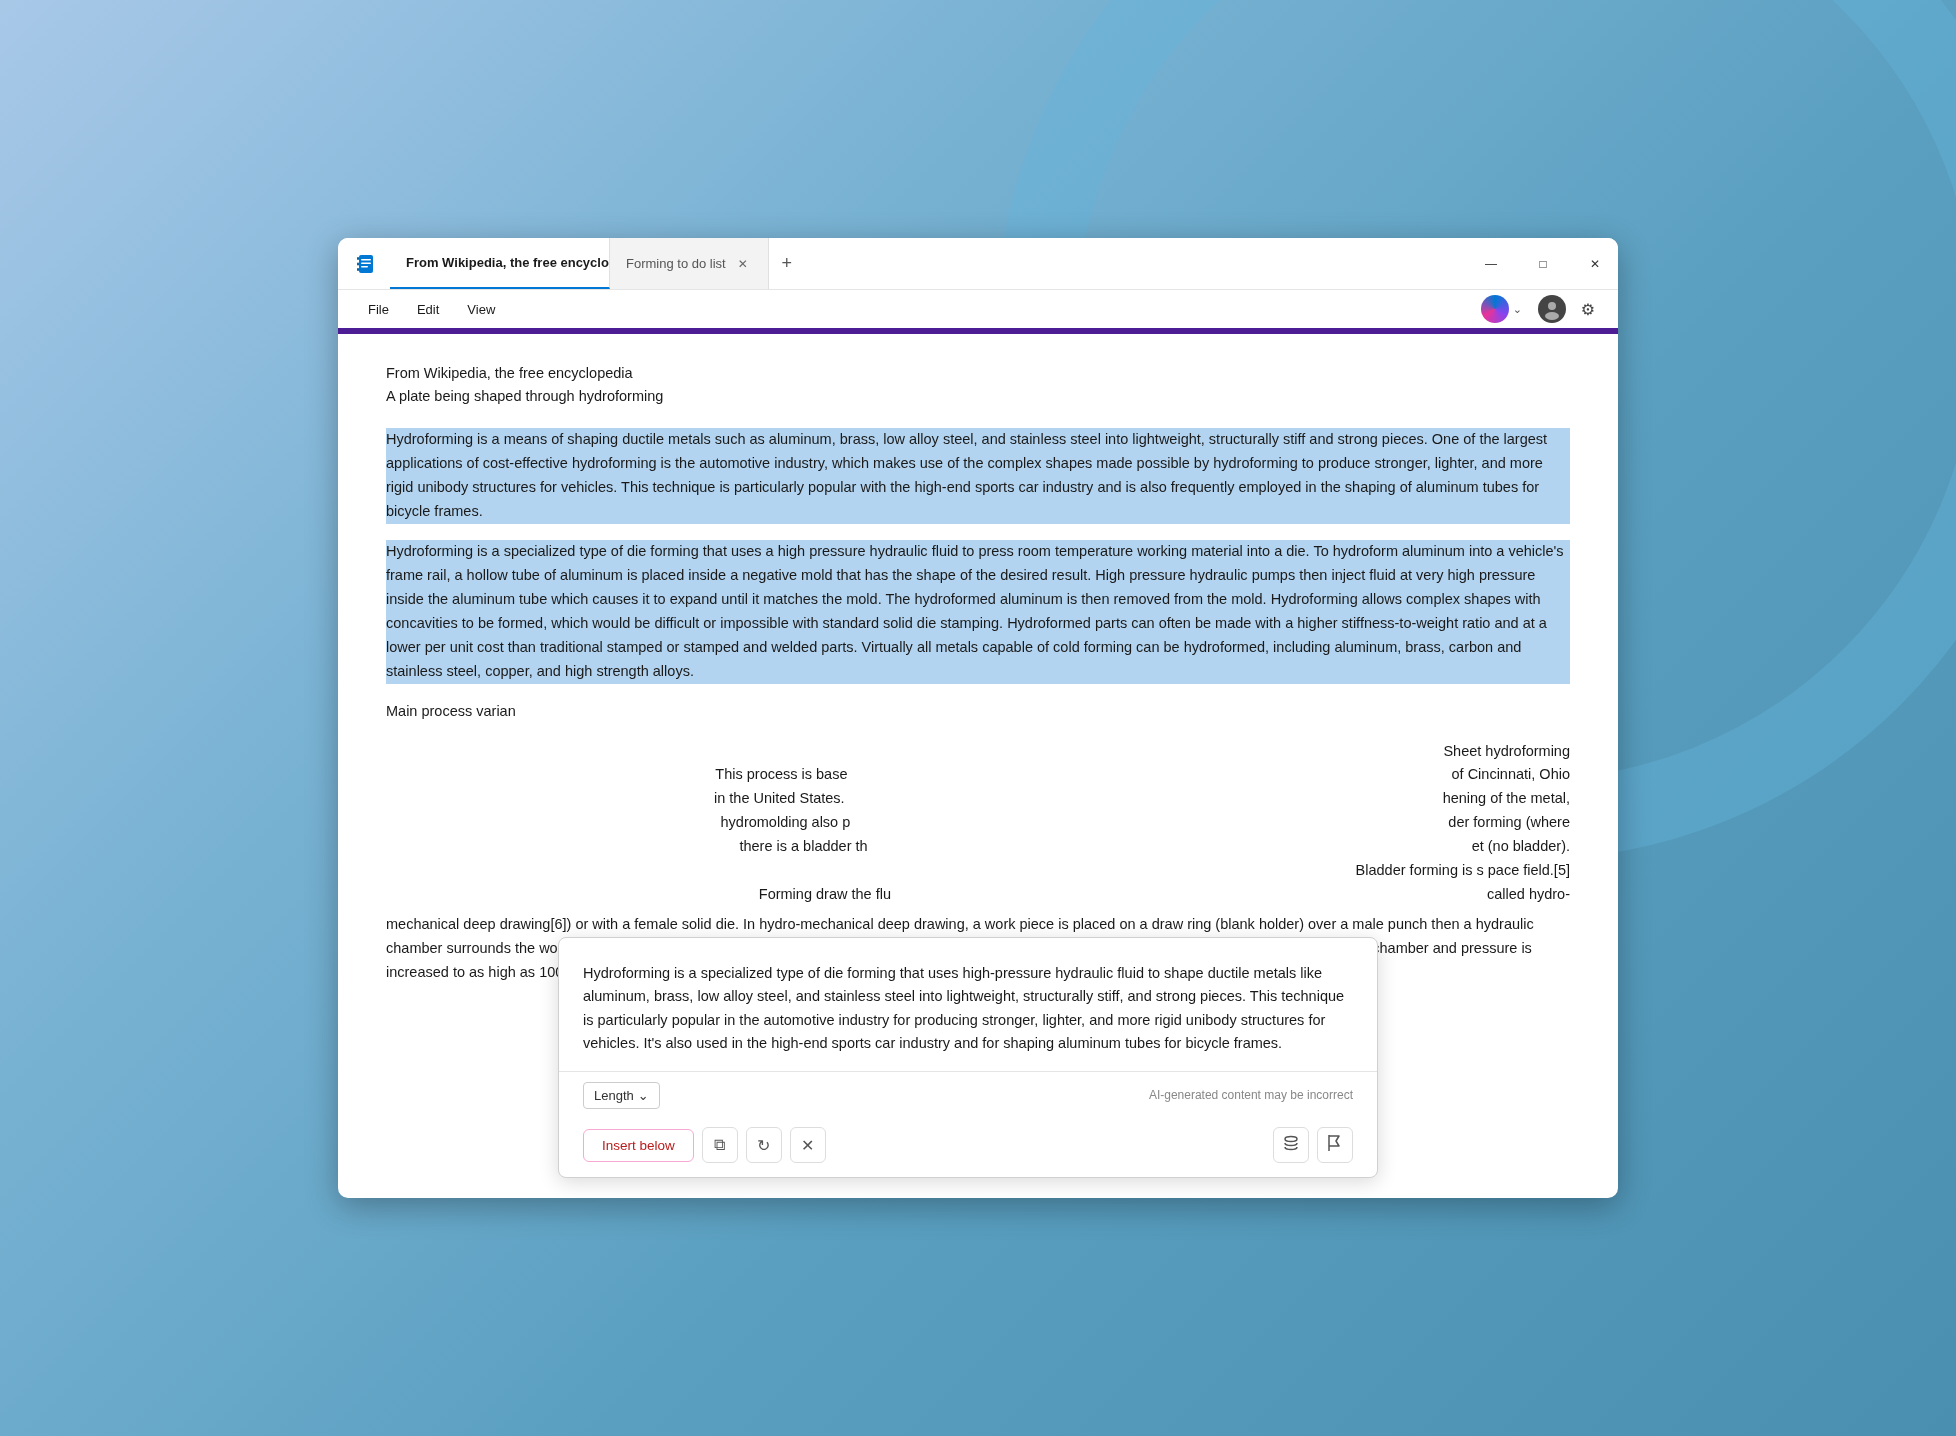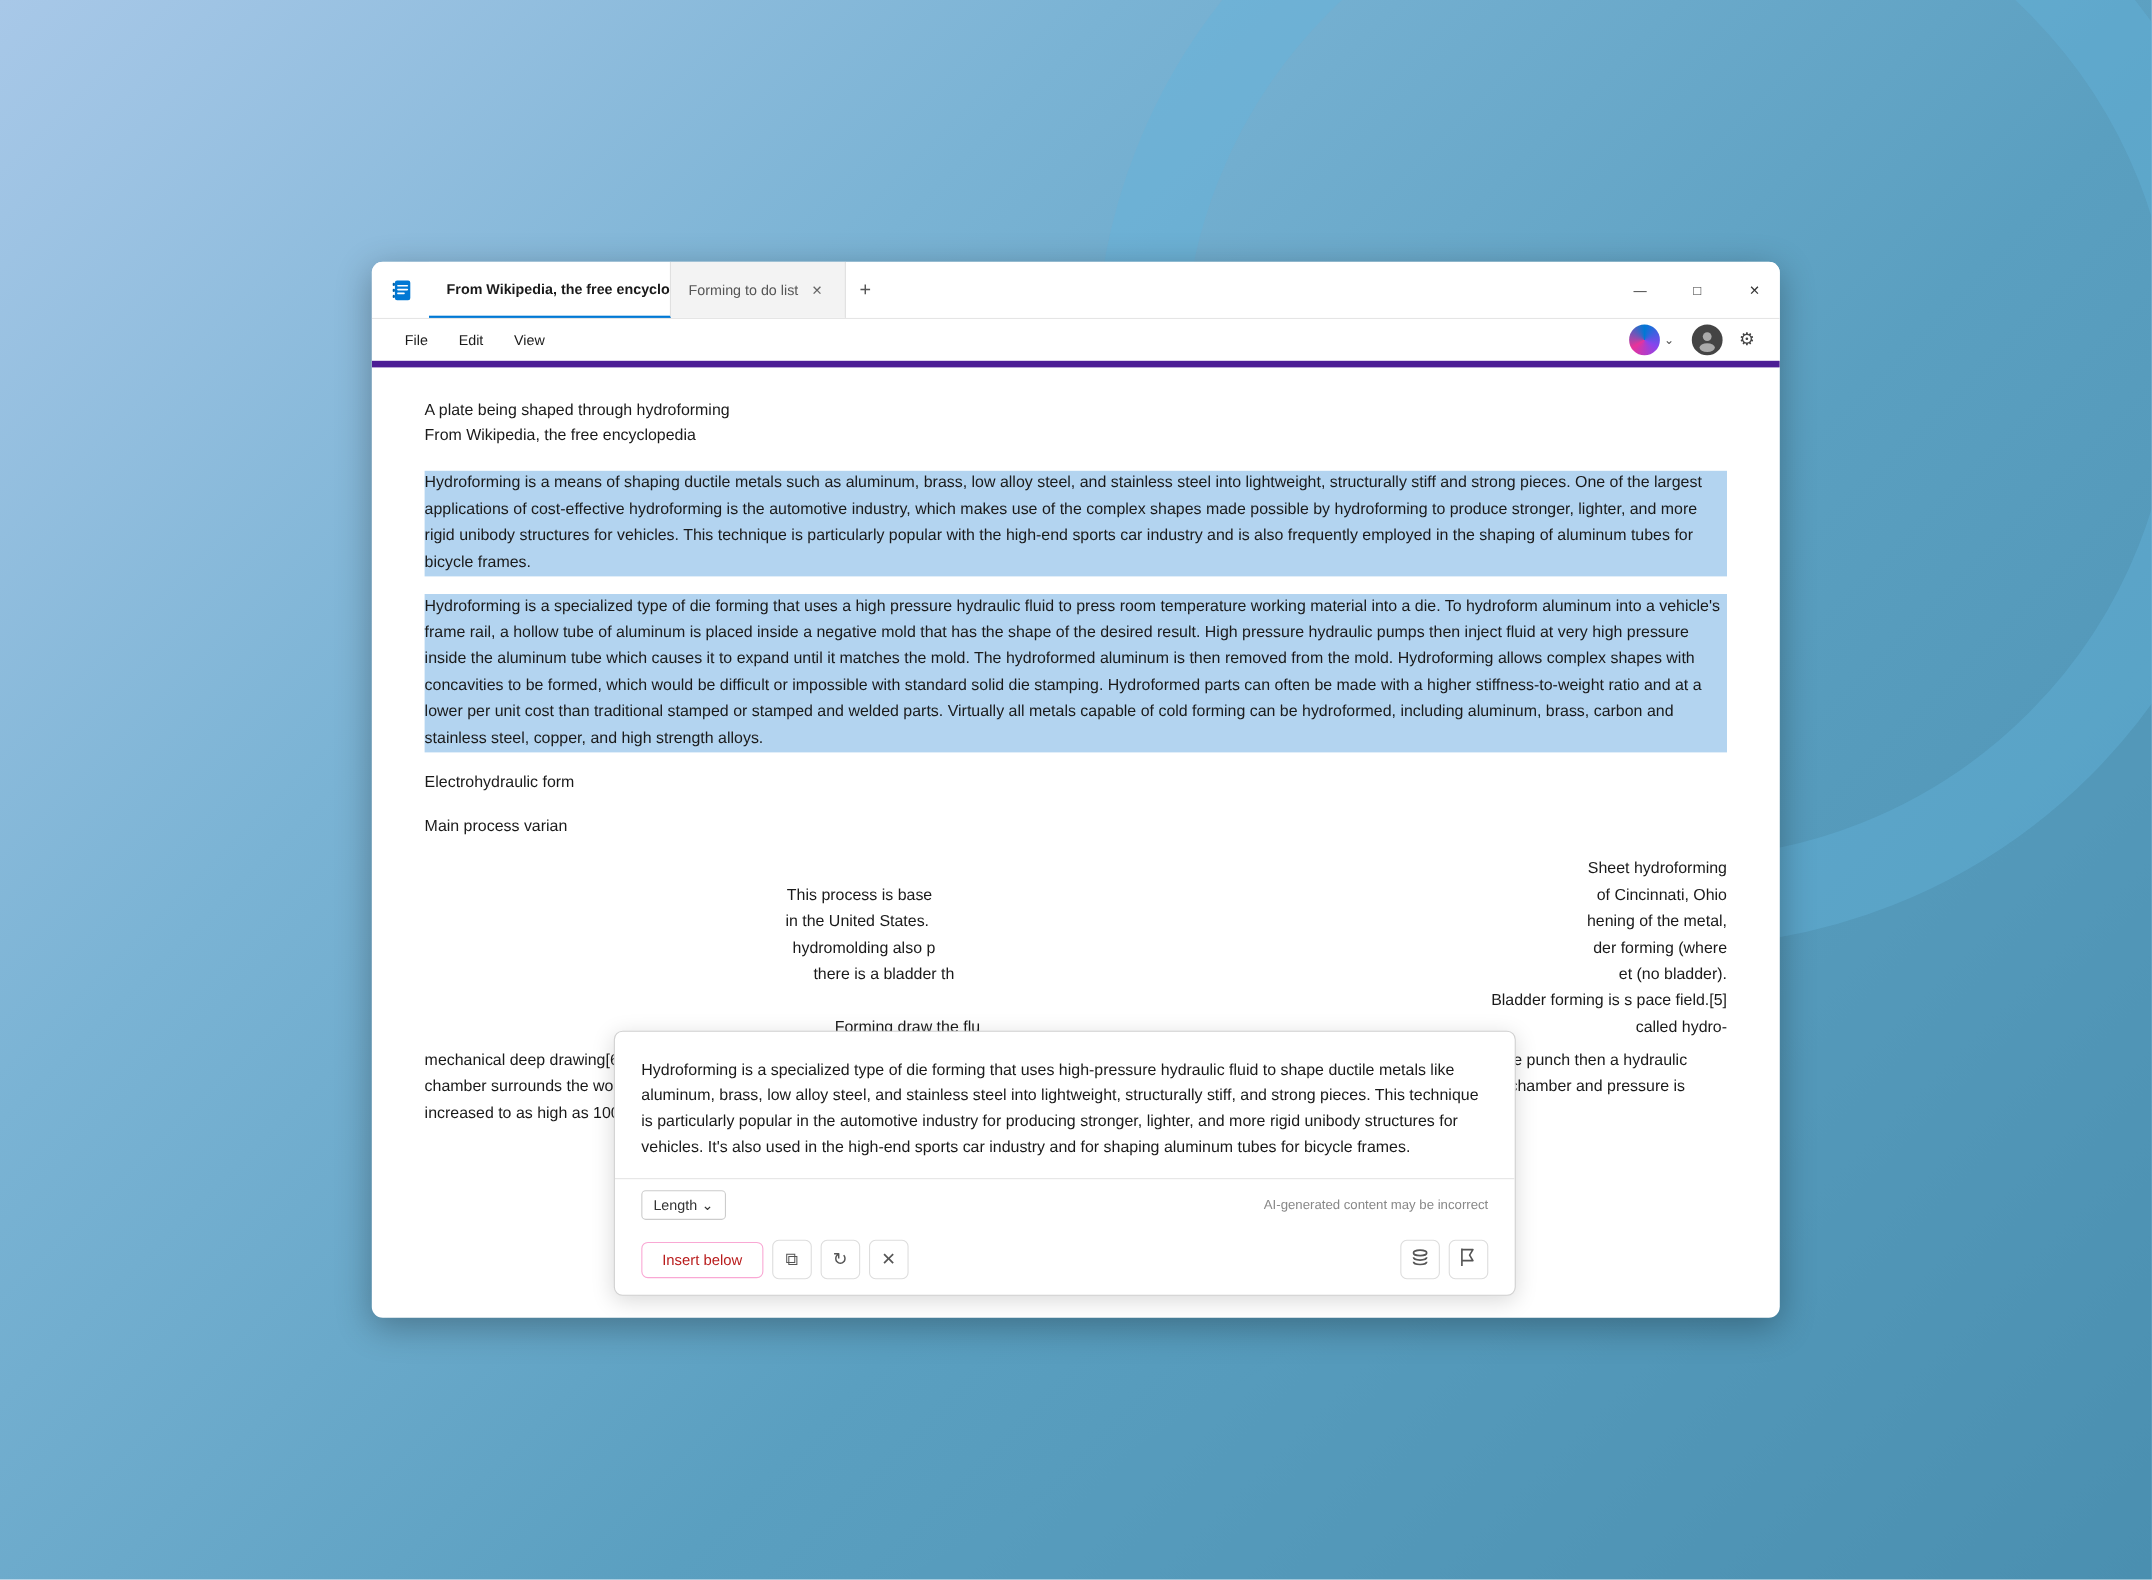--- a/index.html
+++ b/index.html
@@ -398,35 +398,32 @@
           <circle cx="11" cy="8" r="4" fill="#aaa"></circle>
           <ellipse cx="11" cy="18" rx="7" ry="4" fill="#aaa"></ellipse>
         </svg>
       </div>
       <div class="settings-icon">⚙</div>
     </div>
   </div>
 
   <div class="doc-content">
     <div class="doc-header">
+      <p>From Wikipedia, the free encyclopedia</p>
       <p>A plate being shaped through hydroforming</p>
-      <p>From Wikipedia, the free encyclopedia</p>
     </div>
 
     <p class="para">
       <span class="para-selected">Hydroforming is a means of shaping ductile metals such as aluminum, brass, low alloy steel, and stainless steel into lightweight, structurally stiff and strong pieces. One of the largest applications of cost-effective hydroforming is the automotive industry, which makes use of the complex shapes made possible by hydroforming to produce stronger, lighter, and more rigid unibody structures for vehicles. This technique is particularly popular with the high-end sports car industry and is also frequently employed in the shaping of aluminum tubes for bicycle frames.</span>
     </p>
 
     <p class="para">
       <span class="para-selected">Hydroforming is a specialized type of die forming that uses a high pressure hydraulic fluid to press room temperature working material into a die. To hydroform aluminum into a vehicle's frame rail, a hollow tube of aluminum is placed inside a negative mold that has the shape of the desired result. High pressure hydraulic pumps then inject fluid at very high pressure inside the aluminum tube which causes it to expand until it matches the mold. The hydroformed aluminum is then removed from the mold. Hydroforming allows complex shapes with concavities to be formed, which would be difficult or impossible with standard solid die stamping. Hydroformed parts can often be made with a higher stiffness-to-weight ratio and at a lower per unit cost than traditional stamped or stamped and welded parts. Virtually all metals capable of cold forming can be hydroformed, including aluminum, brass, carbon and stainless steel, copper, and high strength alloys.</span>
     </p>
 
-    <p class="partial-para">
-      <span>Electrohydraulic form</span>
-    </p>
 
     <p class="partial-para">
       <span>Main process varian</span>
     </p>
 
     <p class="partial-para" style="margin-bottom:0;text-align:right;">
       <span>Sheet hydroforming</span><br>
       <span>This process is base</span>
       <span style="margin-left:600px;">of Cincinnati, Ohio</span><br>
       <span>in the United States.</span>

